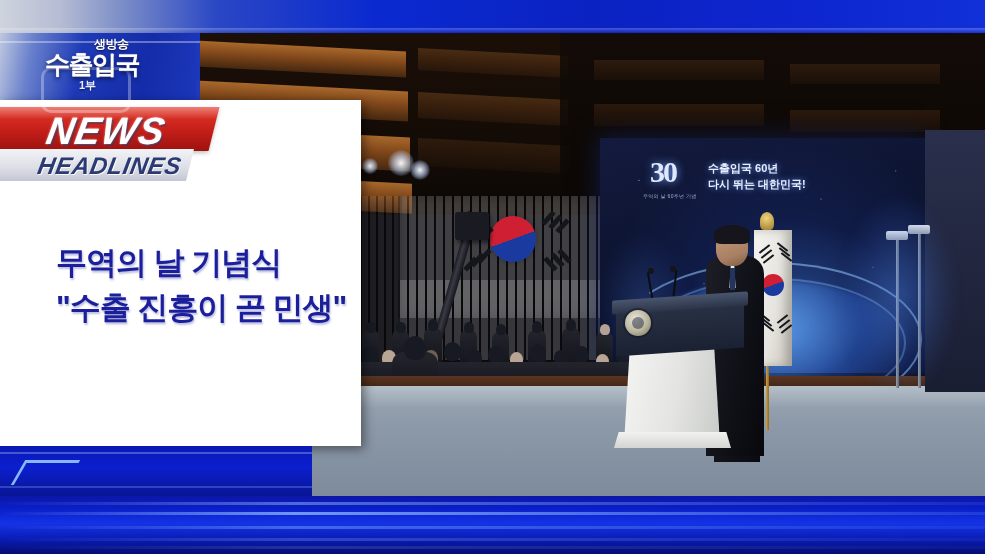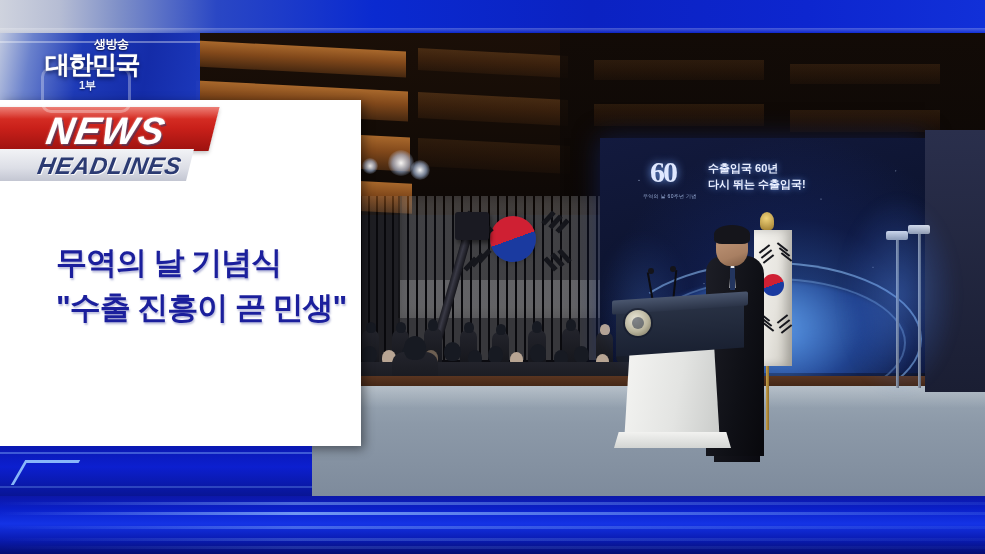--- a/index.html
+++ b/index.html
@@ -629,25 +629,25 @@
     <div class="container-lower"></div>
     <div class="container-right-blue"></div>
 
     <div class="crane"></div>
     <div class="crane-head"></div>
 
     <div class="backdrop"></div>
     <div class="globe-glow"></div>
     <div class="arc" style="left:618px; top:262px; width:300px; height:150px;"></div>
     <div class="arc" style="left:640px; top:278px; width:262px; height:126px; opacity:.6;"></div>
-    <div class="sixty-mark">60</div>
+    <div class="sixty-mark">30</div>
     <div class="sixty-sub">무역의 날 60주년 기념</div>
     <div class="slogan">
       <div>수출입국 60년</div>
-      <div>다시 뛰는 수출입국!</div>
+      <div>다시 뛰는 대한민국!</div>
     </div>
 
     <div class="suit" style="left:362px; top:330px; width:17px; height:42px;"></div>
     <div class="head" style="left:366px; top:322px; width:10px; height:11px;"></div>
     <div class="suit" style="left:392px; top:330px; width:17px; height:42px;"></div>
     <div class="head" style="left:396px; top:322px; width:10px; height:11px;"></div>
     <div class="suit" style="left:424px; top:328px; width:18px; height:44px;"></div>
     <div class="head" style="left:428px; top:319px; width:10px; height:12px;"></div>
     <div class="suit" style="left:460px; top:330px; width:17px; height:42px;"></div>
     <div class="head" style="left:464px; top:322px; width:10px; height:11px;"></div>
@@ -732,21 +732,21 @@
     <div class="podium-seal"></div>
 
   </div>
 
   <div class="top-band"></div>
 
   <div class="logo-block">
     <div class="logo-bracket"></div>
   </div>
   <div class="logo-live">생방송</div>
-  <div class="logo-name">대한민국</div>
+  <div class="logo-name">수출입국</div>
   <div class="logo-part">1부</div>
 
 
   <div class="headline-card"></div>
 
   <div class="news-banner"></div>
   <div class="headlines-strip"></div>
   <div class="news-text">NEWS</div>
   <div class="headlines-text">HEADLINES</div>
 

